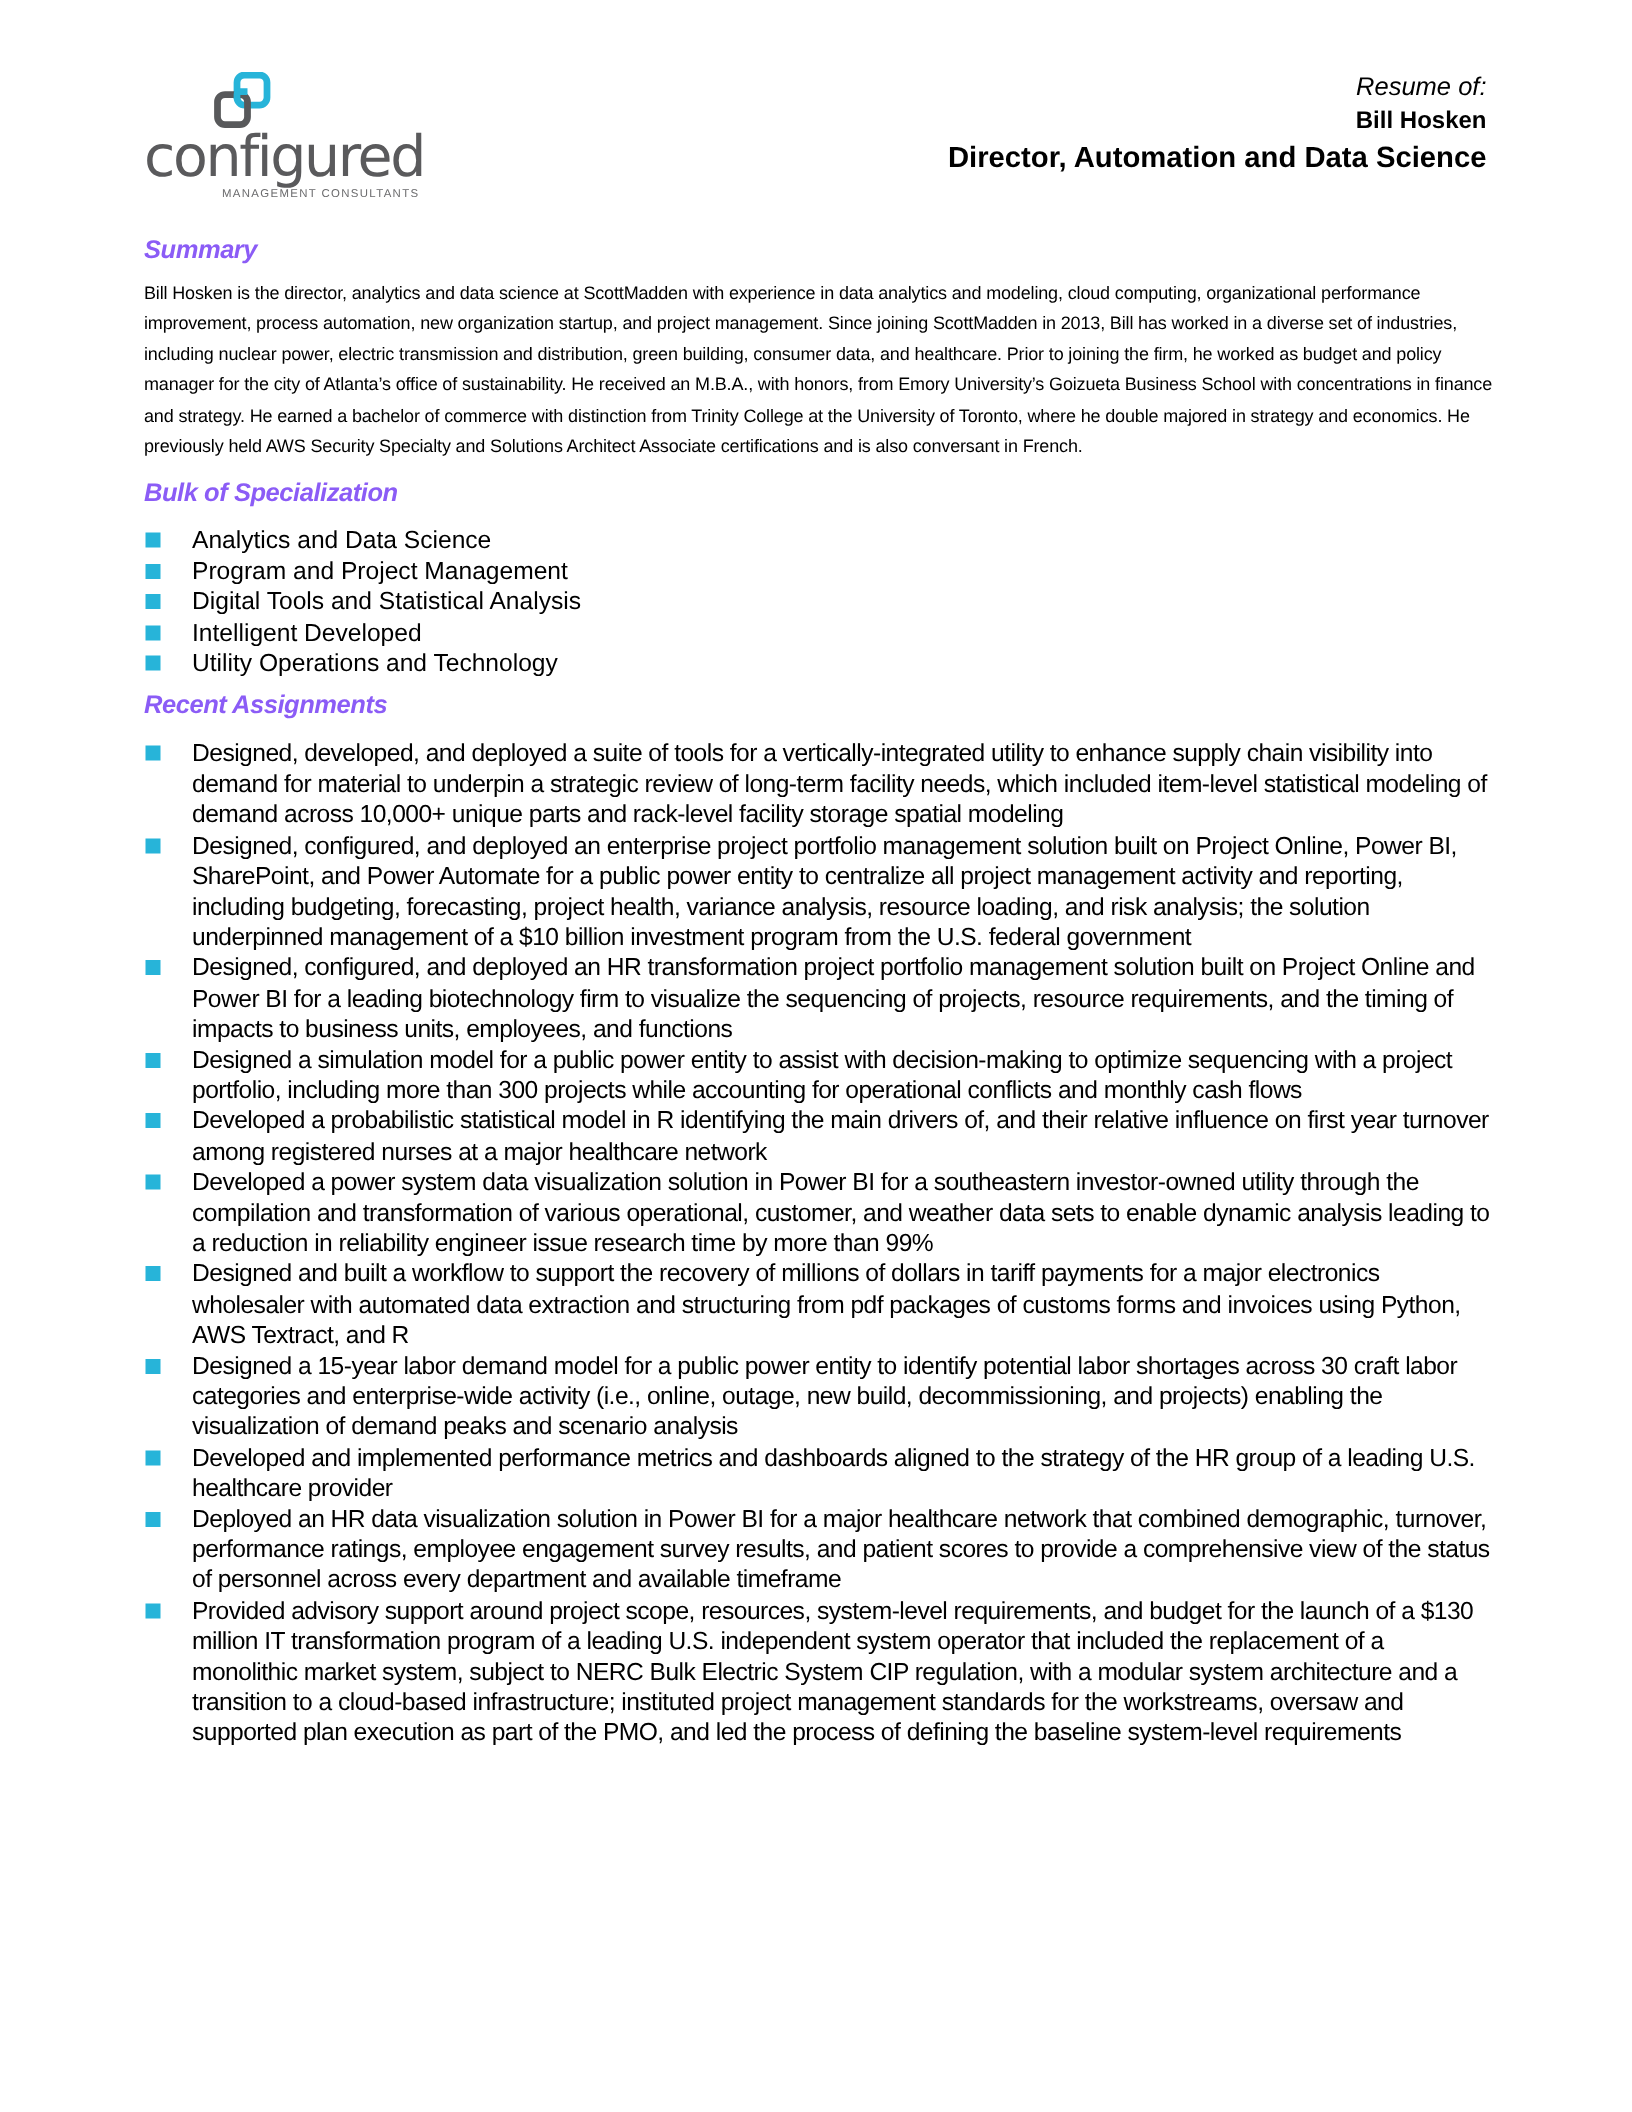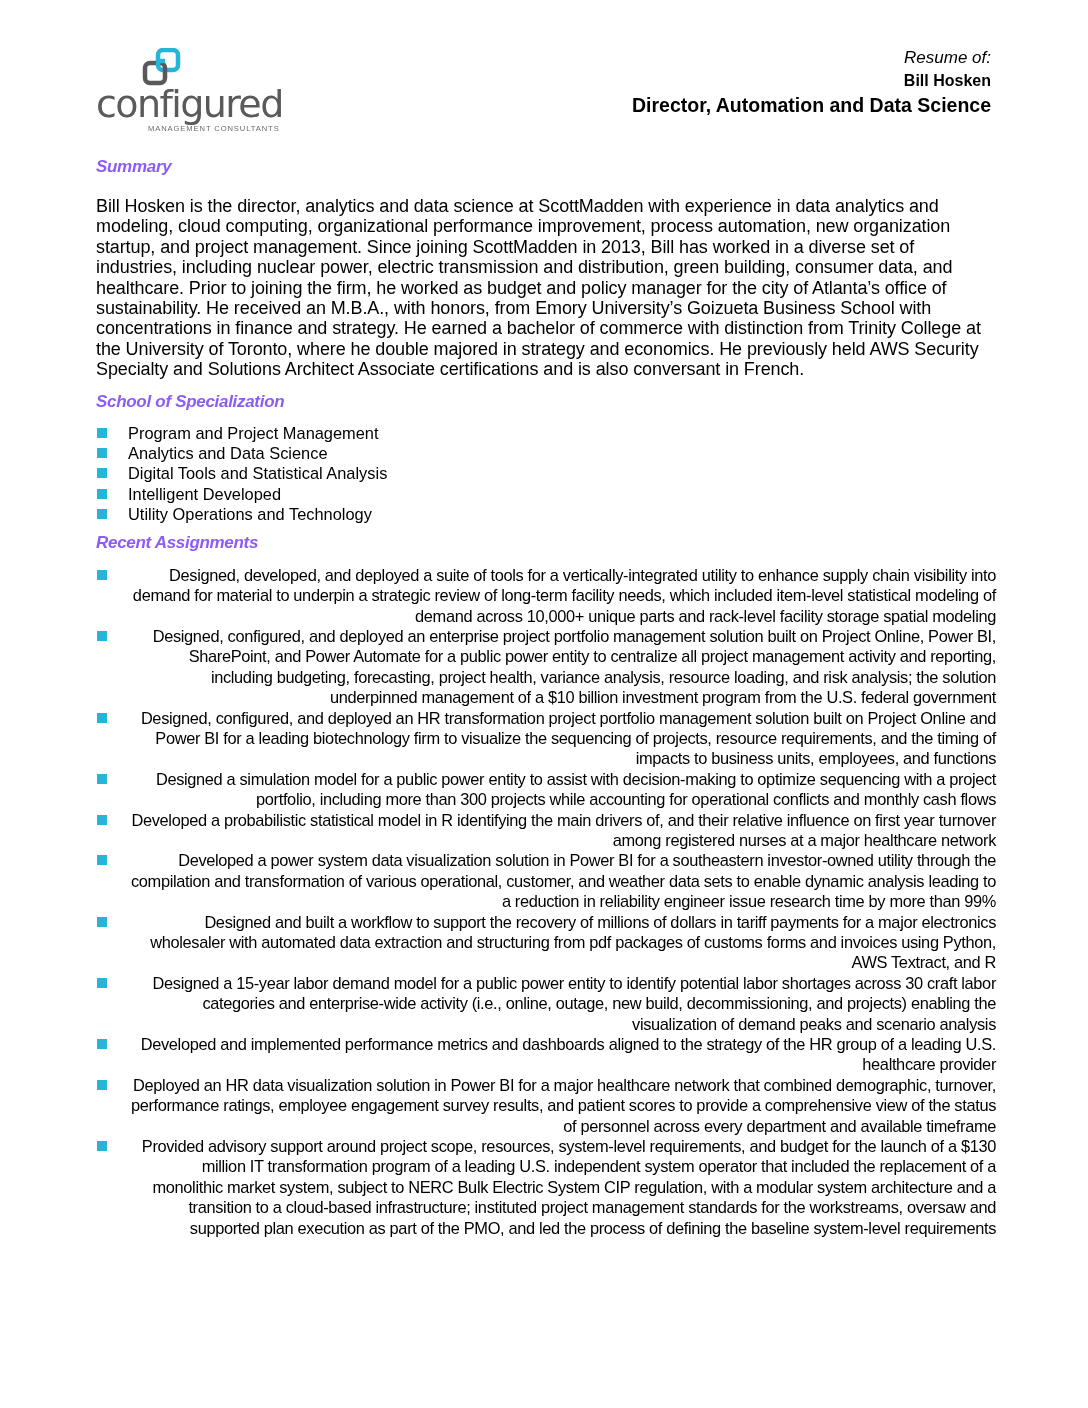--- a/index.html
+++ b/index.html
@@ -10,26 +10,26 @@
   .logo-word { position:absolute; left:0; top:38px; font-family:"DejaVu Sans", sans-serif;
                font-size:38px; color:#5a5a5c; letter-spacing:-1.6px; line-height:40px; }
   .logo-tag { position:absolute; left:52px; top:78px; font-size:7.6px; letter-spacing:0.9px; color:#6a6a6c; }
   .header-right { position:absolute; right:97px; top:48px; text-align:right; }
   .resume-of { font-size:17px; font-style:italic; line-height:20px; }
   .name { font-size:16px; font-weight:bold; line-height:25px; }
   .title { font-size:19.5px; font-weight:bold; line-height:25px; }
   .content { position:absolute; left:96px; top:155px; width:900px; }
   .section-heading { font-size:17px; font-weight:bold; font-style:italic; color:#8b5cf6;
                      letter-spacing:-0.3px; margin:0; line-height:24px; }
-  .para { font-size:18px; line-height:20.4px; margin:17px 0 0 0; letter-spacing:-0.1px; }
+  .para { font-size:12px; line-height:20.4px; margin:6px 0 0 0; letter-spacing:-0.1px; }
   ul { list-style:none; margin:0; padding:0; }
   .spec-list { margin-top:9px; }
   .spec-list li, .assign-list li { position:relative; padding-left:32px; font-size:16.4px; line-height:20.4px; }
   .bullet { position:absolute; left:1px; top:5px; width:10px; height:10px; background:#27b4d9; }
-  .assign-list { margin-top:10px;text-align:right; }
+  .assign-list { margin-top:10px; }
   .assign-list li { letter-spacing:-0.35px; }
   #h-spec { margin-top:10px; }
   #h-assign { margin-top:6px; }
 </style>
 </head>
 <body>
 
 <div class="logo">
   <svg class="logo-mark" viewBox="0 0 50 42" width="50" height="42">
     <rect x="18" y="2" width="20" height="20" rx="5" ry="5" fill="none" stroke="#27b4d9" stroke-width="4.5"></rect>
@@ -43,24 +43,24 @@
 <div class="header-right">
   <div class="resume-of">Resume of:</div>
   <div class="name">Bill Hosken</div>
   <div class="title">Director, Automation and Data Science</div>
 </div>
 
 <div class="content">
   <h2 class="section-heading">Summary</h2>
   <p class="para">Bill Hosken is the director, analytics and data science at ScottMadden with experience in data analytics and modeling, cloud computing, organizational performance improvement, process automation, new organization startup, and project management. Since joining ScottMadden in 2013, Bill has worked in a diverse set of industries, including nuclear power, electric transmission and distribution, green building, consumer data, and healthcare. Prior to joining the firm, he worked as budget and policy manager for the city of Atlanta’s office of sustainability. He received an M.B.A., with honors, from Emory University’s Goizueta Business School with concentrations in finance and strategy. He earned a bachelor of commerce with distinction from Trinity College at the University of Toronto, where he double majored in strategy and economics. He previously held AWS Security Specialty and Solutions Architect Associate certifications and is also conversant in French.</p>
 
-  <h2 class="section-heading" id="h-spec">School of Specialization</h2>
+  <h2 class="section-heading" id="h-spec">Bulk of Specialization</h2>
   <ul class="spec-list">
+    <li><span class="bullet"></span><span>Analytics and Data Science</span></li>
     <li><span class="bullet"></span><span>Program and Project Management</span></li>
-    <li><span class="bullet"></span><span>Analytics and Data Science</span></li>
     <li><span class="bullet"></span><span>Digital Tools and Statistical Analysis</span></li>
     <li><span class="bullet"></span><span>Intelligent Developed</span></li>
     <li><span class="bullet"></span><span>Utility Operations and Technology</span></li>
   </ul>
 
   <h2 class="section-heading" id="h-assign">Recent Assignments</h2>
   <ul class="assign-list">
     <li><span class="bullet"></span><span>Designed, developed, and deployed a suite of tools for a vertically-integrated utility to enhance supply chain visibility into demand for material to underpin a strategic review of long-term facility needs, which included item-level statistical modeling of demand across 10,000+ unique parts and rack-level facility storage spatial modeling</span></li>
     <li><span class="bullet"></span><span>Designed, configured, and deployed an enterprise project portfolio management solution built on Project Online, Power BI, SharePoint, and Power Automate for a public power entity to centralize all project management activity and reporting, including budgeting, forecasting, project health, variance analysis, resource loading, and risk analysis; the solution underpinned management of a $10 billion investment program from the U.S. federal government</span></li>
     <li><span class="bullet"></span><span>Designed, configured, and deployed an HR transformation project portfolio management solution built on Project Online and Power BI for a leading biotechnology firm to visualize the sequencing of projects, resource requirements, and the timing of impacts to business units, employees, and functions</span></li>

